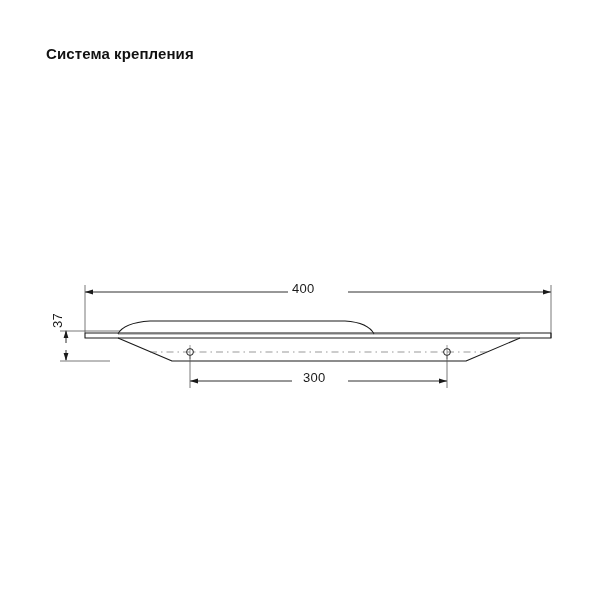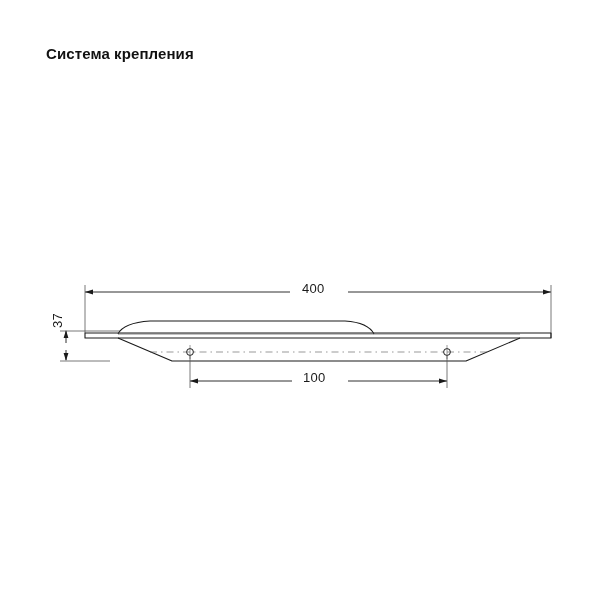--- a/index.html
+++ b/index.html
@@ -48,21 +48,21 @@
   }
   .dim-label {
     position: absolute;
     font-size: 13px;
     color: #1a1a1a;
     background: #ffffff;
     padding: 0 4px;
     letter-spacing: 0.3px;
   }
   #label-400 {
-    left: 298px;
+    left: 288px;
     top: 281px;
   }
   #label-220 {
     left: 299px;
     top: 370px;
   }
   #label-37 {
     left: 50px;
     top: 330px;
     transform: rotate(-90deg);
@@ -129,16 +129,16 @@
       <line x1="348" y1="381" x2="447" y2="381" stroke-width="0.9"></line>
       <polygon points="190,381 198,378.6 198,383.4" fill="#1a1a1a" stroke="none"></polygon>
       <polygon points="447,381 439,378.6 439,383.4" fill="#1a1a1a" stroke="none"></polygon>
       <line x1="190" y1="355" x2="190" y2="388" stroke="#555555" stroke-width="0.8"></line>
       <line x1="447" y1="355" x2="447" y2="388" stroke="#555555" stroke-width="0.8"></line>
     </g>
 
   </svg>
 
   <span class="dim-label" id="label-400">400</span>
-  <span class="dim-label" id="label-220">100</span>
+  <span class="dim-label" id="label-220">300</span>
   <span class="dim-label" id="label-37">37</span>
 
 </div>
 
 </body></html>

